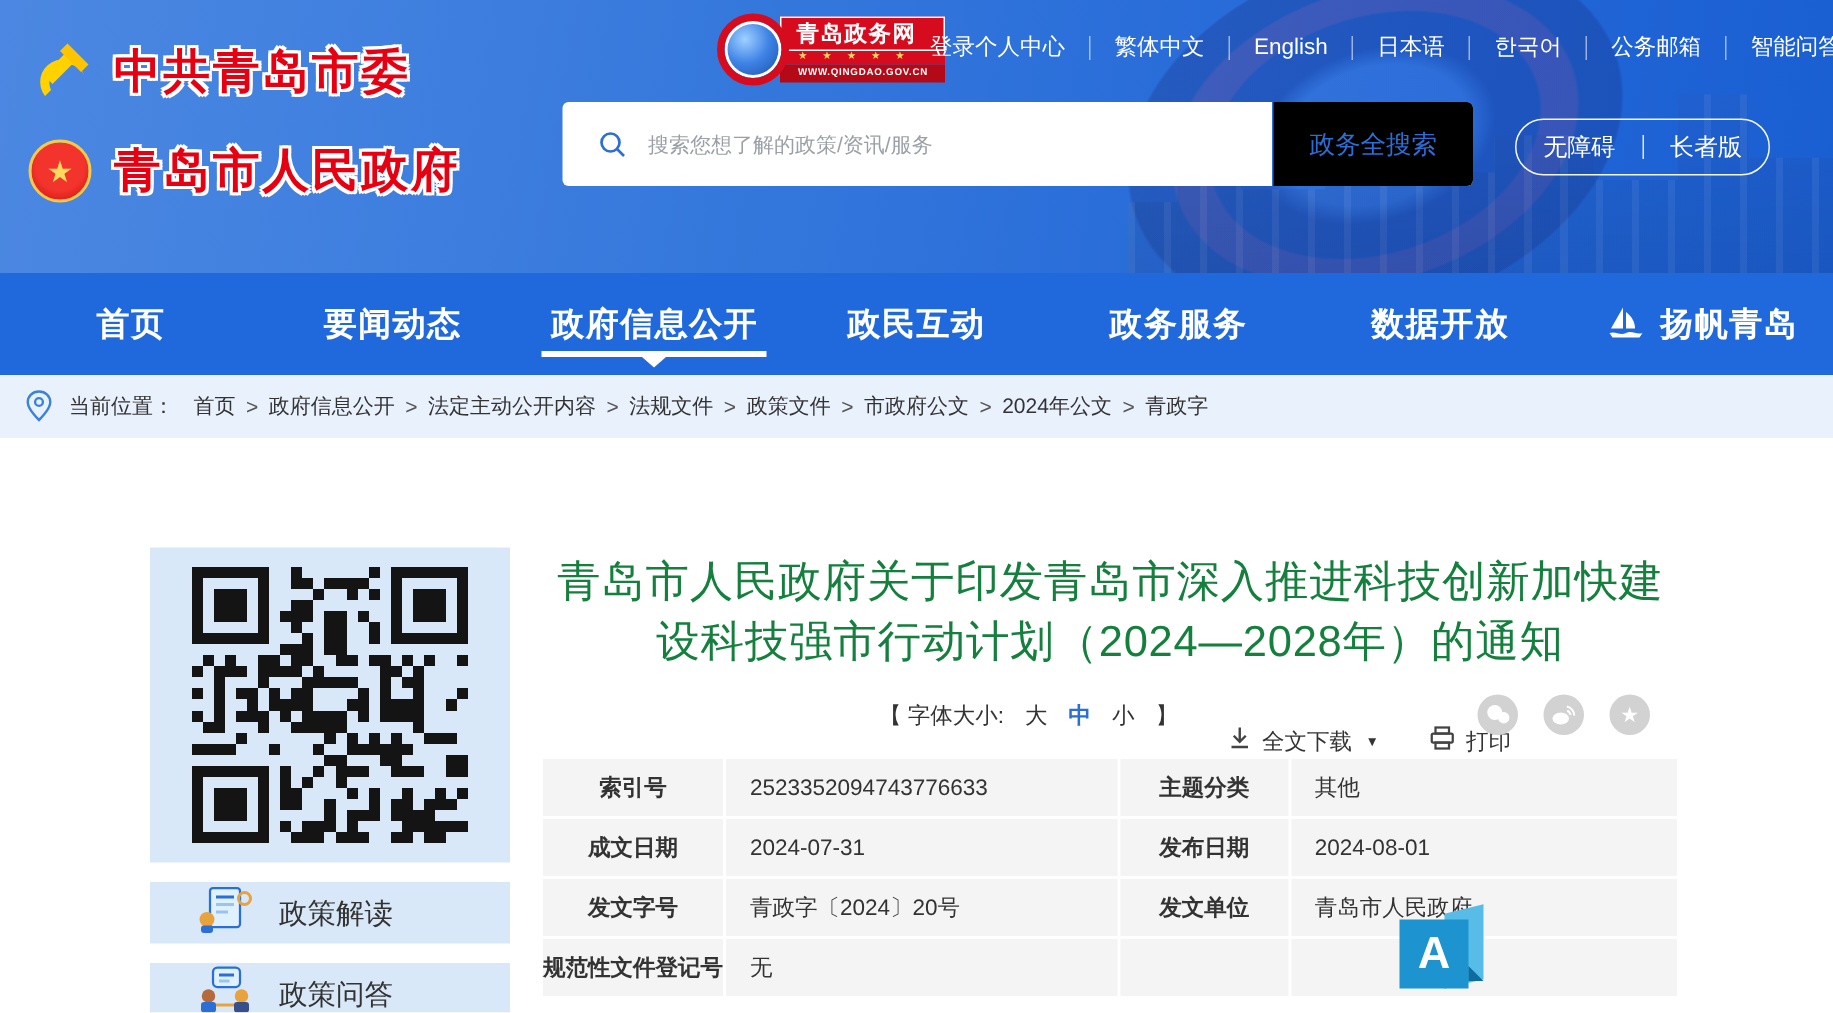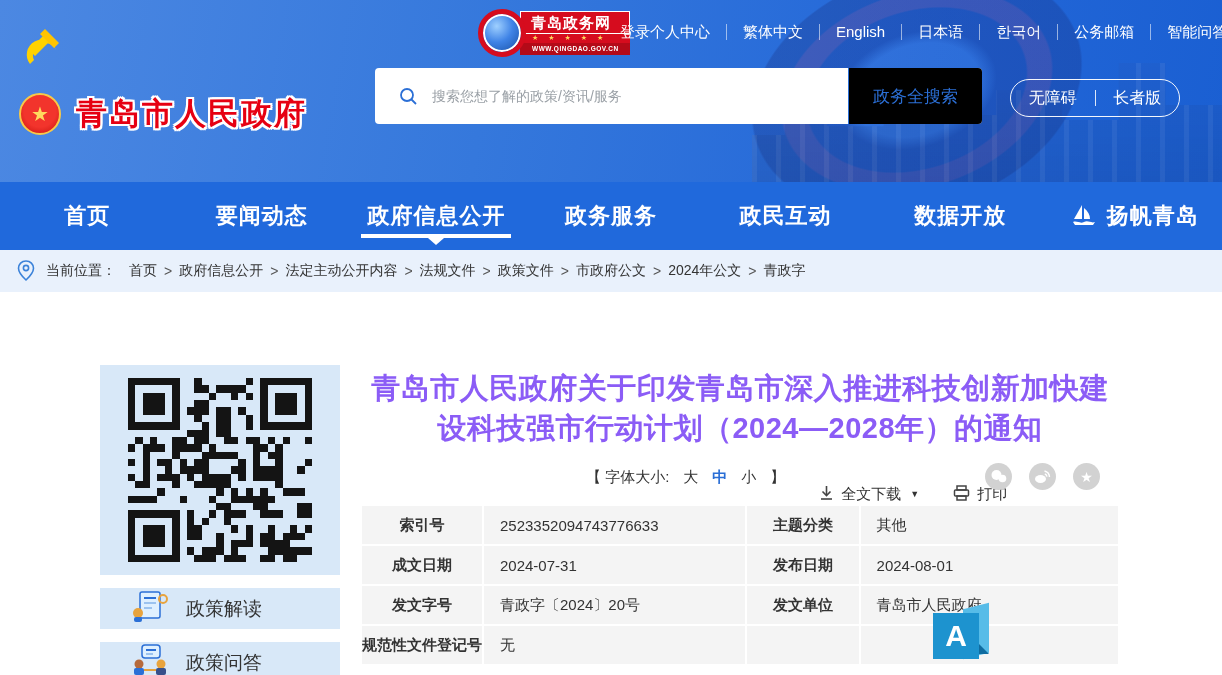--- a/index.html
+++ b/index.html
@@ -77,21 +77,21 @@
 
   
   .side-col { position:absolute; left:100px; top:365px; width:240px; }
   .qr-box { width:240px; height:210px; background:#d8e8f8; display:flex; align-items:center; justify-content:center; }
   .qr-box svg { display:block; }
   .side-btn { margin-top:13px; height:41px; background:#d8e8f8; display:flex; align-items:center; padding-left:30px;
     gap:16px; font-size:19px; color:#333; cursor:pointer; }
 
   
   .article-col { position:absolute; left:360px; top:368px; width:760px; }
-  .doc-title { font-size:29px; font-weight:bold; color:#8b5cf6; text-align:center; line-height:40px; letter-spacing:.5px; }
+  .doc-title { font-size:29px; font-weight:normal; color:#15803d; text-align:center; line-height:40px; letter-spacing:.5px; }
   .toolbar { position:relative; margin-top:14px; height:30px; display:flex; align-items:center; font-size:15px; color:#333;
     padding-left:226px; }
   .fs-group { display:flex; align-items:center; gap:14px; }
   .fs-link { cursor:pointer; }
   .fs-link.active { color:var(--link-blue,#2b6fd6); font-weight:bold; }
   .tool-link { display:flex; align-items:center; gap:7px; cursor:pointer; margin-left:34px; white-space:nowrap;margin-top:34px; }
   .caret { font-size:9px; color:#333; margin-left:2px; }
   .share-group { position:absolute; right:20px; top:1px; display:flex; gap:17px; }
   .share-circle { width:27px; height:27px; border-radius:50%; background:#d2d2d2; display:flex; align-items:center;
     justify-content:center; cursor:pointer; color:#fff; font-size:14px; }
@@ -121,20 +121,21 @@
 
     <div class="org-block">
       <div class="org-row">
         <span class="org-emblem">
           <svg width="44" height="44" viewBox="0 0 44 44">
             <path d="M12 38 A15 15 0 1 1 38 24 A12 12 0 1 0 16 34 Z" fill="#ffd200"></path>
             <path d="M29 6 L35 12 L17 30 L11 24 Z" fill="#ffd200"></path>
             <path d="M27 3 L41 17 L36 22 L22 8 Z" fill="#ffc400"></path>
           </svg>
         </span>
+        <span class="org-name">中共青岛市委</span>
       </div>
       <div class="org-row">
         <span class="org-emblem">
           <span class="nat-emblem">
               <span>★</span>
             </span>
         </span>
         <span class="org-name">青岛市人民政府</span>
       </div>
     </div>
@@ -181,24 +182,24 @@
         <span>首页</span>
       </div>
     <div class="nav-item">
         <span>要闻动态</span>
       </div>
     <div class="nav-item active">
         <span>政府信息公开</span>
         <span class="underline"></span>
       </div>
     <div class="nav-item">
+        <span>政民互动</span>
+      </div>
+    <div class="nav-item">
         <span>政务服务</span>
-      </div>
-    <div class="nav-item">
-        <span>政民互动</span>
       </div>
     <div class="nav-item">
         <span>数据开放</span>
       </div>
     <div class="nav-item">
       <span class="sail-icon">
         <svg width="26" height="26" viewBox="0 0 26 26" fill="#fff">
           <path d="M11 2 L11 16 L3 16 Z"></path>
           <path d="M13 5 C17 8 19 12 19 16 L13 16 Z"></path>
           <path d="M2 19 C6 17.5 9 21 13 19 C17 17 20 20.5 24 19 L22 22 L4 22 Z"></path>

